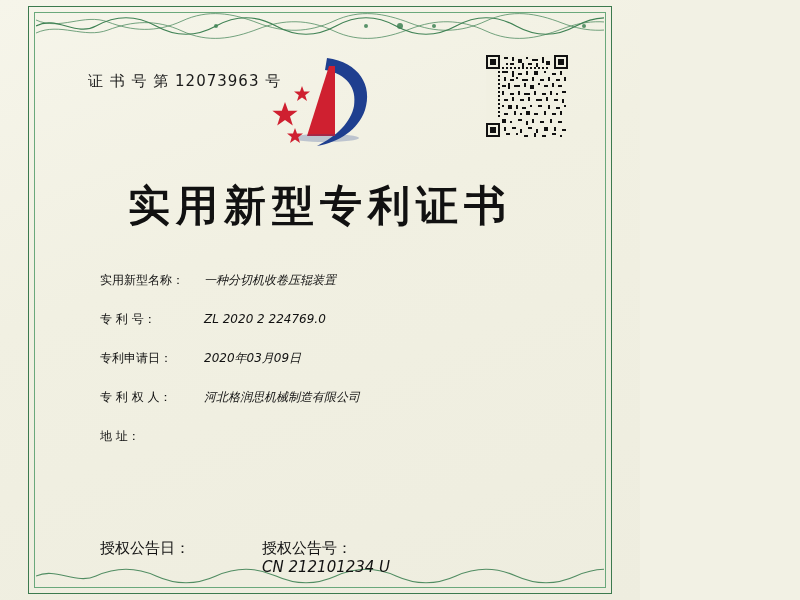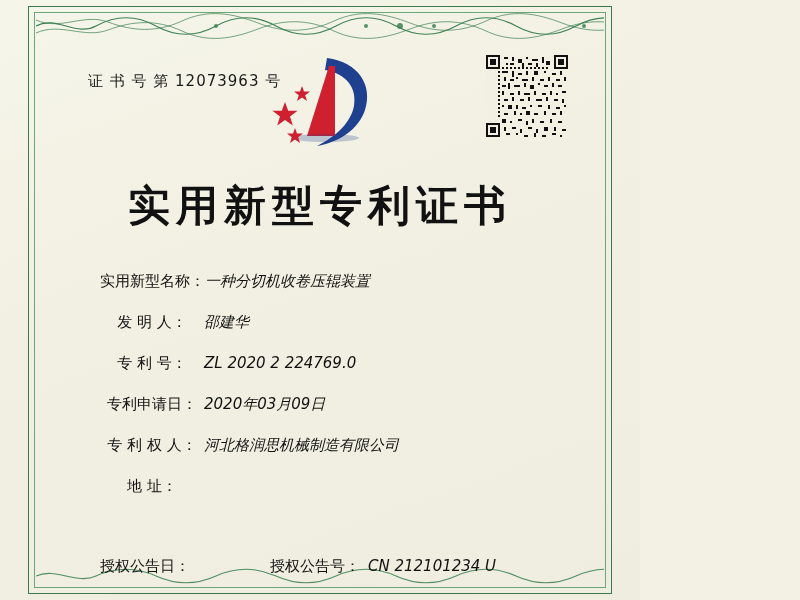--- a/index.html
+++ b/index.html
@@ -106,54 +106,53 @@
   .fields {
     position: absolute;
     left: 100px;
     top: 272px;
     right: 80px;
   }
   .field-row {
     display: flex;
     align-items: baseline;
     margin-bottom: 22px;
-    font-size: 15px;
+    font-size: 12px;
     color: #111;
     white-space: nowrap;
-    text-align: center;
   }
   .field-label {
     display: inline-block;
     min-width: 104px;
     color: #111;
   }
   .field-value {
     color: #111;
     font-style: italic;
   }
   .field-second {
     margin-left: 58px;
     display: flex;
     align-items: baseline;
+    flex-direction: column;
   }
   .field-second .field-label {
     min-width: 0;
     margin-right: 8px;
   }
 
   .bottom-line {
     position: absolute;
     left: 100px;
     bottom: 24px;
     right: 80px;
     display: flex;
     font-size: 15px;
     color: #111;
     white-space: nowrap;
-    gap: 8px;
   }
 </style>
 </head>
 <body>
 
 <div class="certificate">
 
   <div class="frame-outer"></div>
   <div class="frame-inner"></div>
 
@@ -350,24 +349,20 @@
   <div class="cert-no">证 书 号 第 12073963 号</div>
 
   <div class="main-title">实用新型专利证书</div>
 
   <div class="fields">
     <div class="field-row">
       <span class="field-label">实用新型名称：</span>
       <span class="field-value">一种分切机收卷压辊装置</span>
     </div>
     <div class="field-row">
-      <span class="field-label">发  明  人：</span>
-      <span class="field-value">邵建华</span>
-    </div>
-    <div class="field-row">
       <span class="field-label">专  利  号：</span>
       <span class="field-value">ZL 2020 2 224769.0</span>
     </div>
     <div class="field-row">
       <span class="field-label">专利申请日：</span>
       <span class="field-value">2020年03月09日</span>
     </div>
     <div class="field-row">
       <span class="field-label">专 利 权 人：</span>
       <span class="field-value">河北格润思机械制造有限公司</span>

